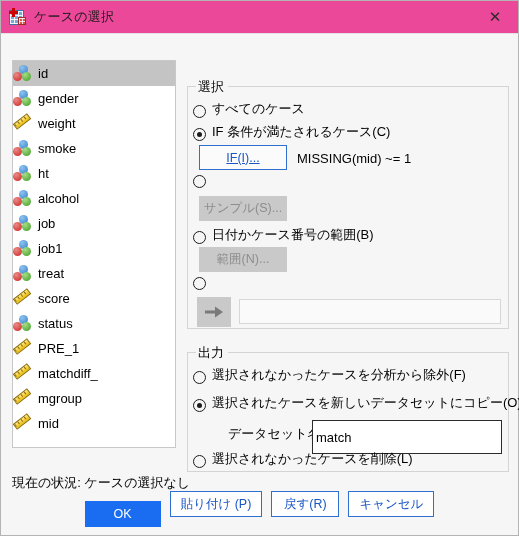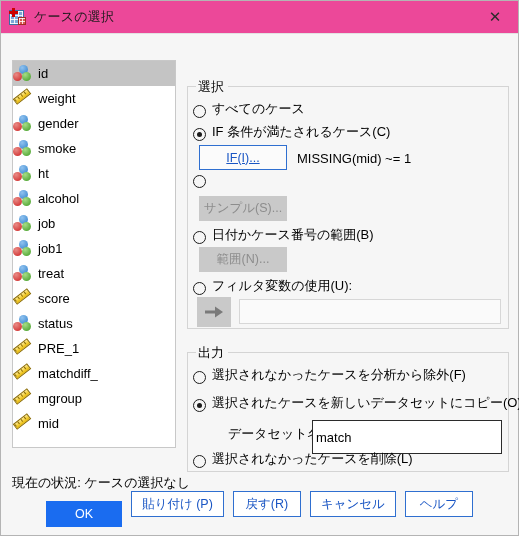--- a/index.html
+++ b/index.html
@@ -339,32 +339,32 @@
     <div class="varlist" id="varlist">
         <div class="var-row selected">
           <span class="ic ic-nominal">
             <i class="b"></i>
             <i class="r"></i>
             <i class="g"></i>
           </span>
           <span class="var-label">id</span>
         </div>
         <div class="var-row">
+          <span class="ic ic-nominal">
+            <i class="b"></i>
+            <i class="r"></i>
+            <i class="g"></i>
+          </span>
+          <span class="var-label">gender</span>
+        </div>
+        <div class="var-row">
           <span class="ic ic-scale">
             <span class="ruler"></span>
           </span>
           <span class="var-label">weight</span>
-        </div>
-        <div class="var-row">
-          <span class="ic ic-nominal">
-            <i class="b"></i>
-            <i class="r"></i>
-            <i class="g"></i>
-          </span>
-          <span class="var-label">gender</span>
         </div>
         <div class="var-row">
           <span class="ic ic-nominal">
             <i class="b"></i>
             <i class="r"></i>
             <i class="g"></i>
           </span>
           <span class="var-label">smoke</span>
         </div>
         <div class="var-row">
@@ -478,21 +478,20 @@
       <span class="radio"></span>
       <span class="radio-label">日付かケース番号の範囲(B)</span>
     </div>
 
     <div class="panel-btn disabled" style="left:198px; top:213px; width:88px;">
       <span>範囲(N)...</span>
     </div>
 
     <div class="radio-row" style="left:192px; top:243px;">
       <span class="radio"></span>
-      <span class="radio-label">フィルタ変数の使用(U):</span>
     </div>
 
     <div class="arrow-btn" style="left:196px; top:263px;">
       <svg width="20" height="14" viewBox="0 0 20 14" aria-hidden="true">
         <path d="M1 5.5 L11 5.5 L11 1.5 L19 7 L11 12.5 L11 8.5 L1 8.5 Z" fill="#7a7a7a"></path>
       </svg>
     </div>
     <div class="filter-field" style="left:238px; top:265px; width:262px;"></div>
 
     <div class="group" id="group-output">
@@ -518,16 +517,15 @@
     </div>
 
     <div class="status-line">現在の状況: ケースの選択なし</div>
   </div>
 
   <div class="buttonbar">
     <div class="bb primary">OK</div>
     <div class="bb">貼り付け (P)</div>
     <div class="bb">戻す(R)</div>
     <div class="bb">キャンセル</div>
-    <div class="bb">ヘルプ</div>
   </div>
 
 </div>
 
 </body></html>

